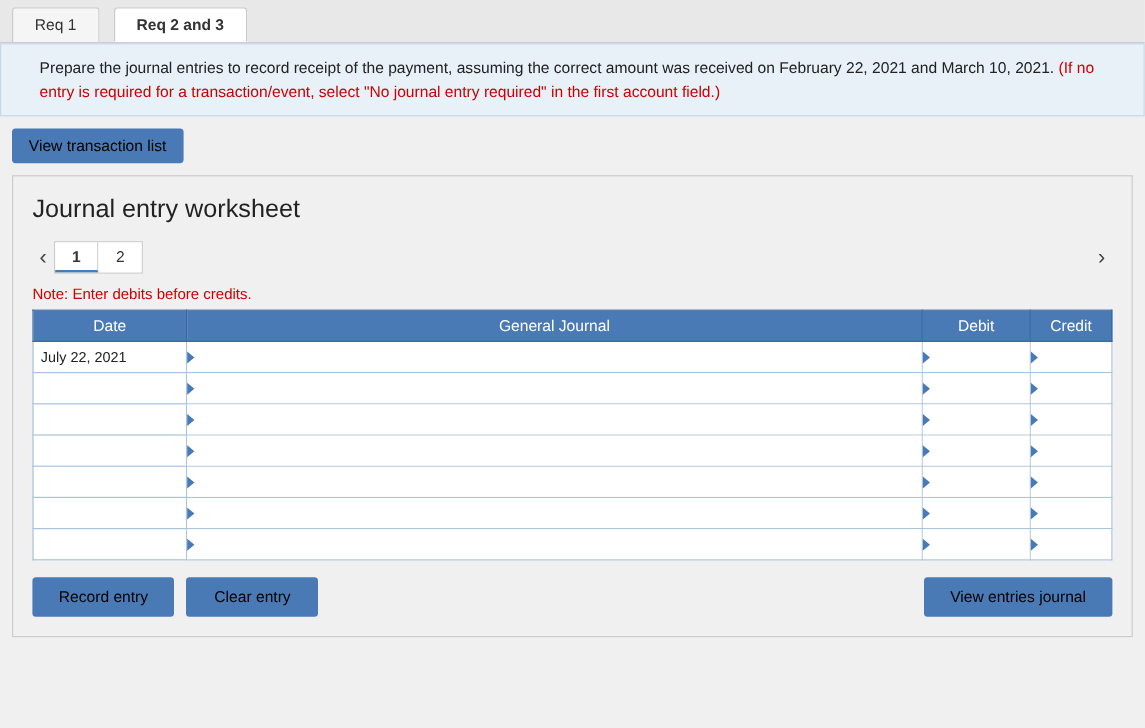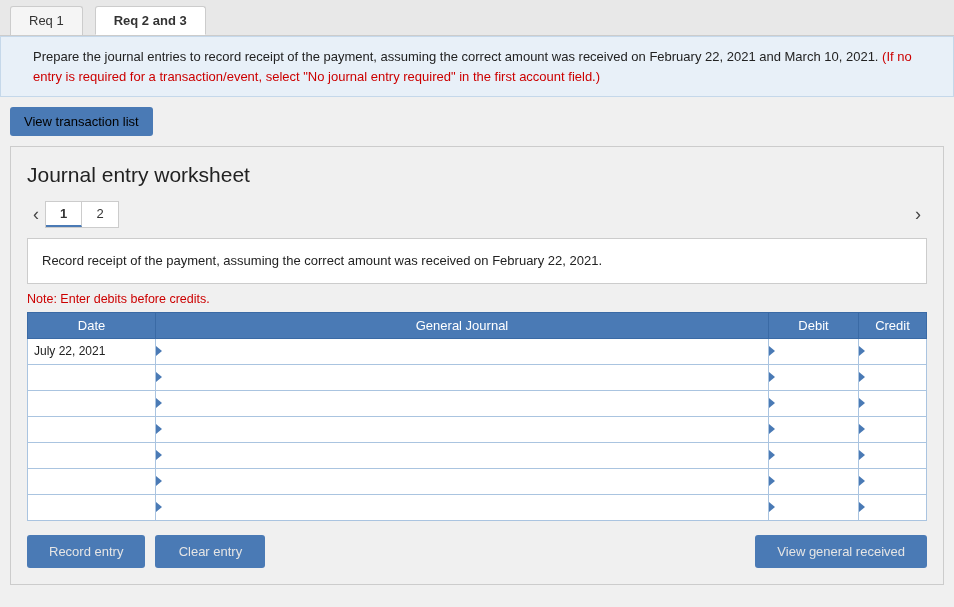--- a/index.html
+++ b/index.html
@@ -165,21 +165,21 @@
     .col-credit { width: 68px; }
 
     .action-buttons {
       display: flex;
       gap: 10px;
       align-items: center;
       margin-top: 6px;
     }
     .btn-blue {
       background: #4a7ab5;
-      color: #e5e5e5;
+      color: #000000;
       border: none;
       padding: 9px 22px;
       cursor: pointer;
       font-size: 13px;
       border-radius: 3px;
       min-width: 110px;
     }
 
     .spacer { flex: 1; }
 
@@ -227,23 +227,20 @@
   <div class="nav-row">
     <button class="nav-arrow">‹</button>
     <div class="page-tabs">
       <div class="page-tab active">1</div>
       <div class="page-tab">2</div>
     </div>
     <div class="spacer"></div>
     <button class="nav-arrow">›</button>
   </div>
 
-  <div class="description-box">
-    <span>Record receipt of the payment, assuming the correct amount was received on February 22, 2021.</span>
-  </div>
 
   <div class="note-text">Note: Enter debits before credits.</div>
 
   <table class="journal-table">
     <thead>
       <tr>
         <th class="col-date">Date</th>
         <th class="col-journal">General Journal</th>
         <th class="col-debit">Debit</th>
         <th class="col-credit">Credit</th>
@@ -292,18 +289,18 @@
         <td class="col-debit has-indicator"><input type="text" style=""></td>
         <td class="col-credit has-indicator"><input type="text" style=""></td>
       </tr>
     </tbody>
   </table>
 
   <div class="action-buttons">
     <button class="btn-blue">Record entry</button>
     <button class="btn-blue">Clear entry</button>
     <div class="spacer"></div>
-    <button class="btn-blue">View general received</button>
+    <button class="btn-blue">View entries journal</button>
   </div>
 </div>
 
 
 
 
 </body></html>

